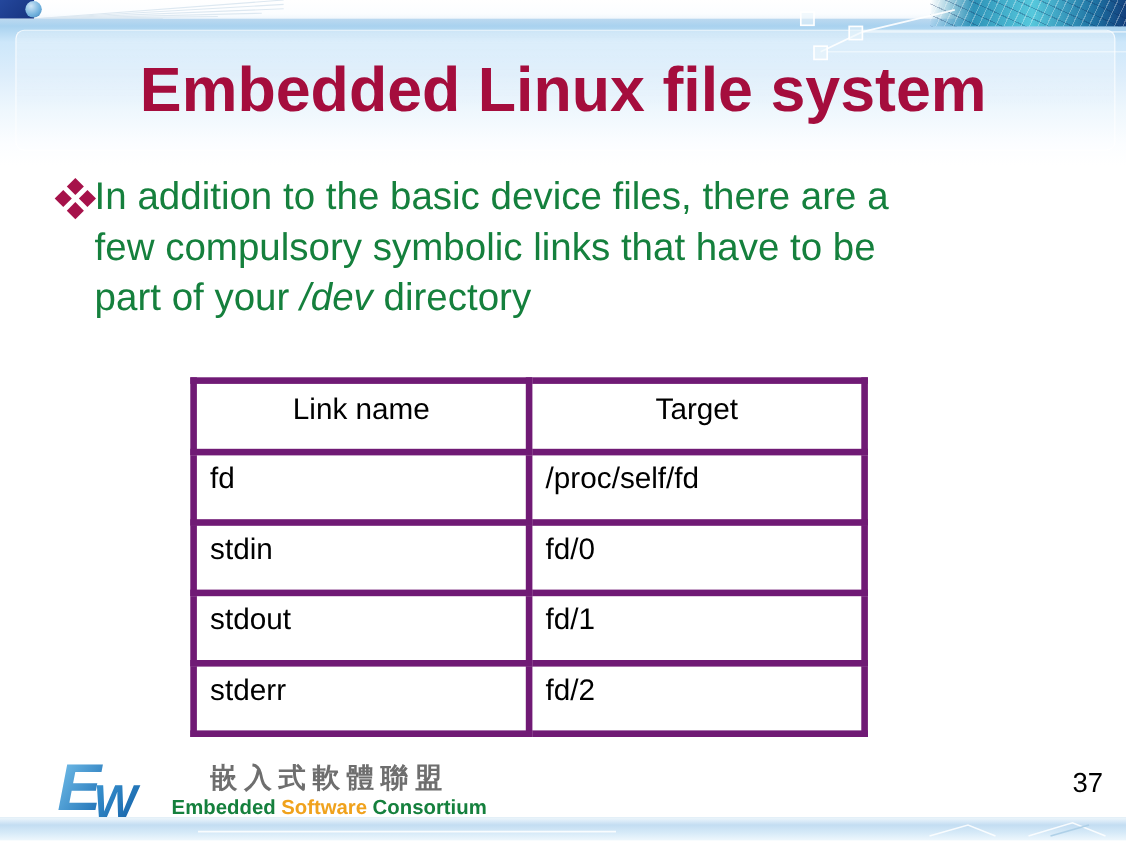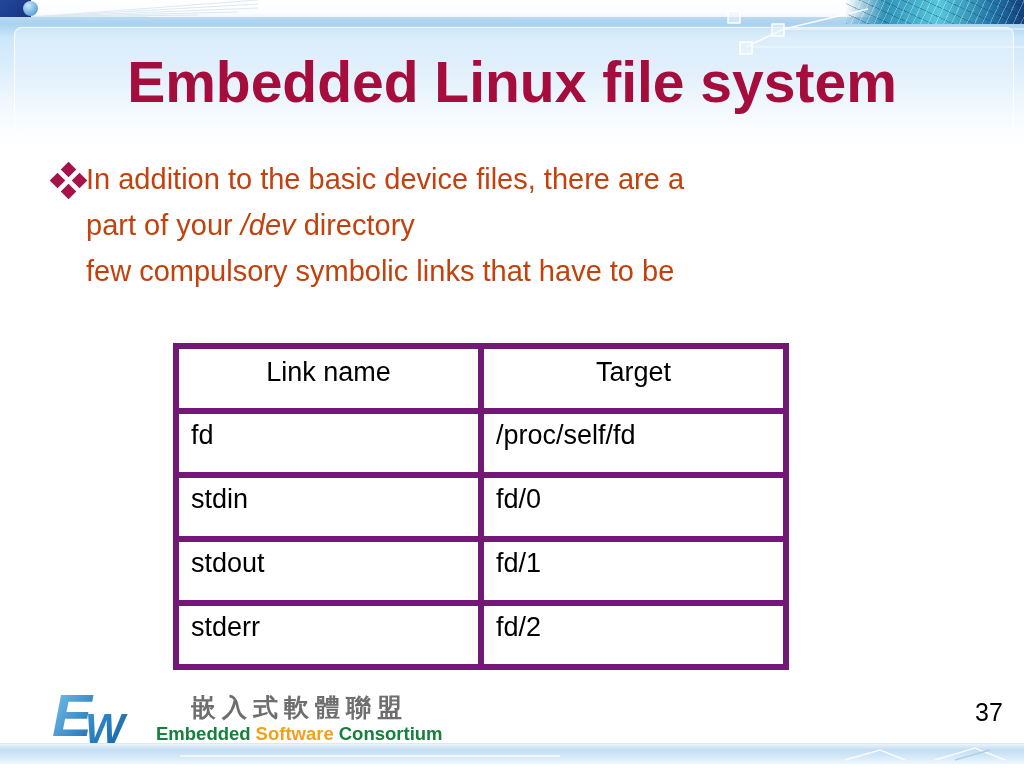--- a/index.html
+++ b/index.html
@@ -27,21 +27,21 @@
       linear-gradient(95deg,rgba(30,80,140,0) 0%,#2f93b8 22%,#56c8dc 52%,#1d6fa0 84%,#123d7a 100%);}
   .circuit-trace{position:absolute;left:688px;top:-14px;}
   .page-title{position:absolute;left:0;top:36px;width:100%;margin:0;text-align:center;
     font-size:57px;line-height:1.05;font-weight:bold;color:#a50d3d;letter-spacing:0;}
 
   
   .bullet{position:absolute;left:52px;top:156px;display:flex;align-items:flex-start;}
   .diamond-cluster{position:relative;width:34px;height:34px;margin-top:8px;flex:0 0 34px;}
   .diamond-cluster .dm{position:absolute;width:11px;height:11px;background:#a6124a;transform:rotate(45deg);}
   .dm.t{left:11px;top:0;}  .dm.l{left:0;top:11px;}  .dm.r{left:22px;top:11px;}  .dm.b{left:11px;top:22px;}
-  .bullet-text{font-size:29px;line-height:46px;color:#c2410c;white-space:nowrap;}
+  .bullet-text{font-size:35px;line-height:46px;color:#15803d;white-space:nowrap;}
   .bullet-text .ital{font-style:italic;}
 
   
   .links-table{position:absolute;left:173px;top:343px;width:616px;border-collapse:collapse;table-layout:fixed;
     font-size:27px;color:#000;background:#fff;}
   .links-table th,.links-table td{border:6px solid #701a75;vertical-align:top;}
   .links-table th{height:50px;font-weight:normal;text-align:center;padding-top:8px;}
   .links-table td{height:52px;text-align:left;padding:6px 0 0 12px;}
 
   
@@ -95,22 +95,22 @@
 
   <div class="bullet">
     <span class="diamond-cluster">
       <span class="dm t"></span>
         <span class="dm l"></span>
         <span class="dm r"></span>
         <span class="dm b"></span>
     </span>
     <div class="bullet-text">
       <div>In addition to the basic device files, there are a</div>
+      <div>few compulsory symbolic links that have to be</div>
       <div><span>part of your </span><span class="ital">/dev</span><span> directory</span></div>
-      <div>few compulsory symbolic links that have to be</div>
     </div>
   </div>
 
   <table class="links-table">
     <thead>
       <tr>
         <th>Link name</th>
         <th>Target</th>
       </tr>
     </thead>

